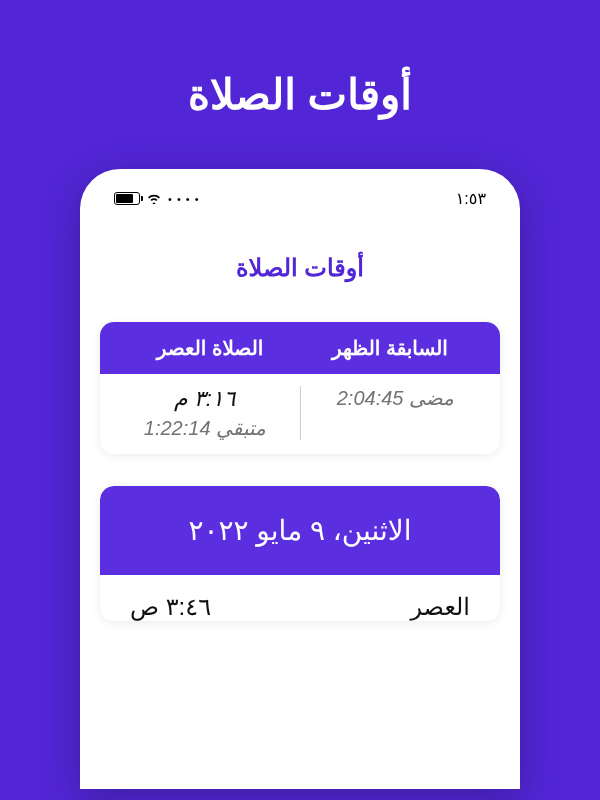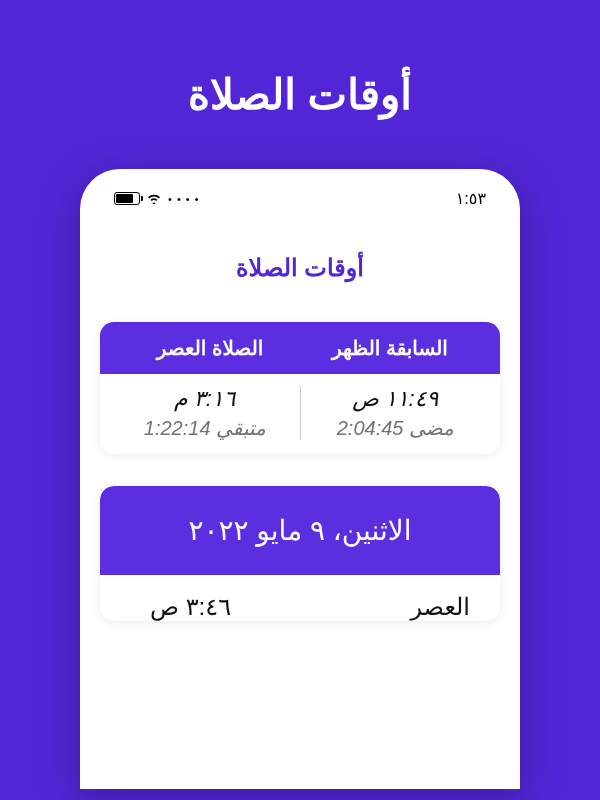--- a/index.html
+++ b/index.html
@@ -152,21 +152,20 @@
       align-items: center;
       padding: 18px 30px 0 30px;
       font-size: 24px;
       color: #111;
     }
     .prayer-name {
       font-weight: 500;
     }
     .prayer-time {
       font-weight: 400;
-      margin-left: 20px;
     }
   </style>
 </head>
 <body>
 
 <div class="page-title">أوقات الصلاة</div>
 
 <div class="phone-frame">
 
   <div class="status-bar">
@@ -186,21 +185,20 @@
 
   <div class="app-title">أوقات الصلاة</div>
 
   <div class="card">
     <div class="card-header">
       <div class="col">السابقة الظهر</div>
       <div class="col">الصلاة العصر</div>
     </div>
     <div class="card-body">
       <div class="col">
-        <div class="time-main">١١:٤٩ ص</div>
         <div class="time-sub">مضى 2:04:45</div>
       </div>
       <div class="col">
         <div class="time-main">٣:١٦ م</div>
         <div class="time-sub">متبقي 1:22:14</div>
       </div>
     </div>
   </div>
 
   <div class="card">

